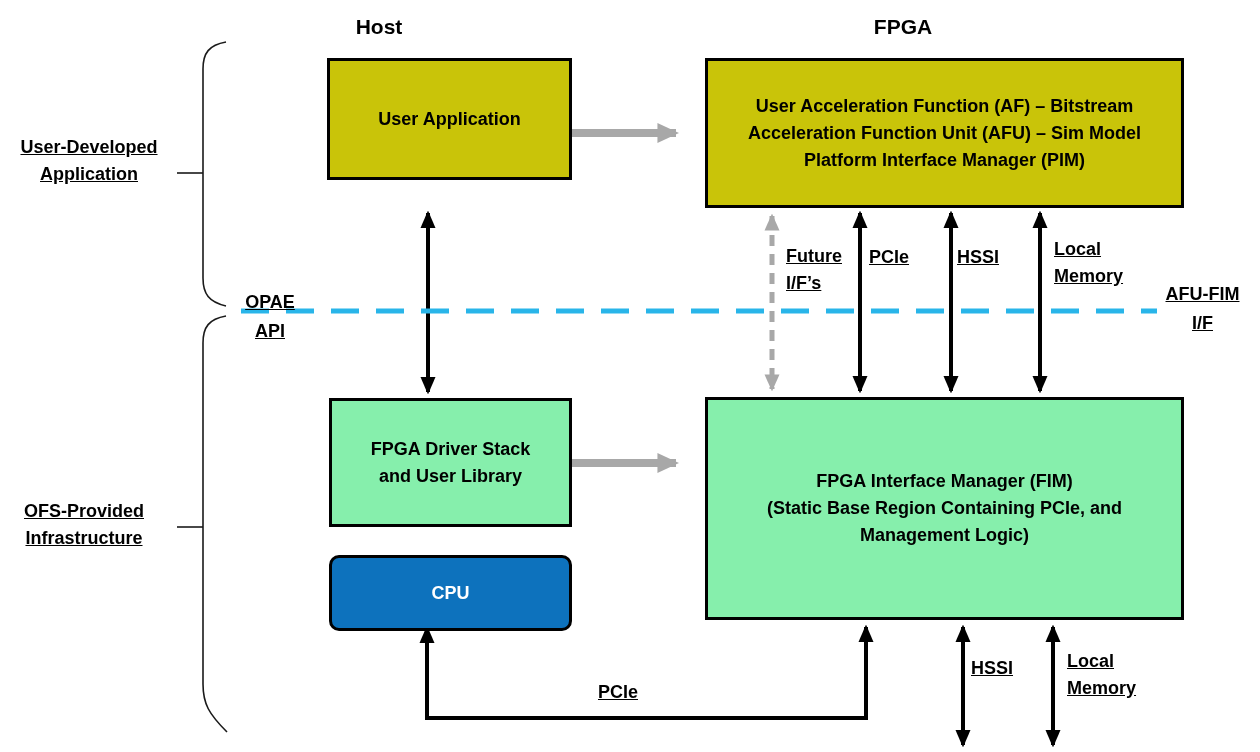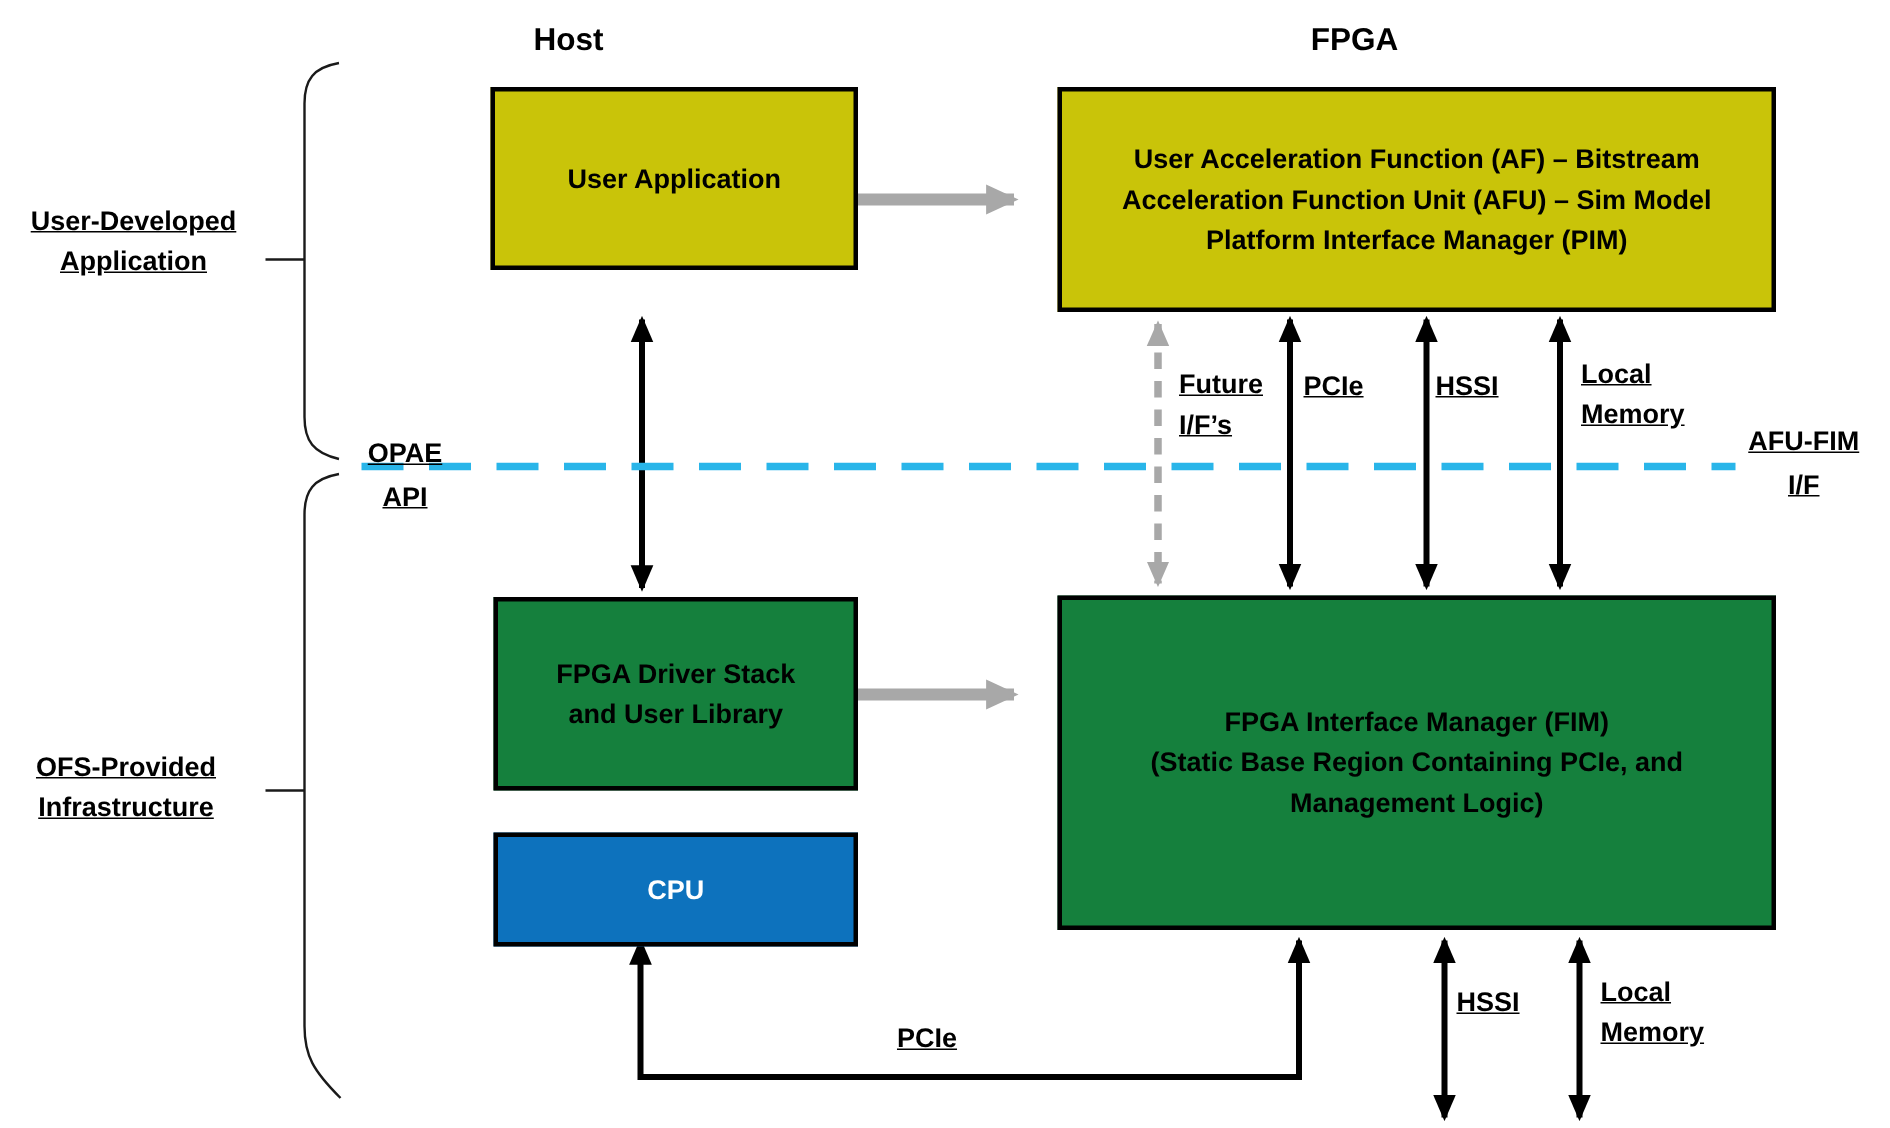--- a/index.html
+++ b/index.html
@@ -10,21 +10,21 @@
   }
   svg.layer{position:absolute;left:0;top:0;}
   .box{
     position:absolute;border:3px solid #000;box-sizing:border-box;
     display:flex;flex-direction:column;align-items:center;justify-content:center;
     text-align:center;
     margin-left:24px;
   }
   .box span{display:block;font-size:18px;line-height:27px;white-space:nowrap;}
   .yellow{background:#c9c409;}
-  .lblue{background:#15803d;}
+  .lblue{background:#86efac;}
   .cpublue{background:#0d72bd;color:#ffffff;}
   .title{position:absolute;font-size:21px;text-align:center;white-space:nowrap;}
   .lab{position:absolute;font-size:18px;line-height:27px;white-space:nowrap;text-decoration:underline;}
   .lab div{white-space:nowrap;}
   .ctr{text-align:center;}
 </style>
 </head>
 <body>
 
 <div class="canvas">
@@ -91,21 +91,21 @@
     <span>FPGA Driver Stack</span>
     <span>and User Library</span>
   </div>
 
   <div class="box lblue" style="left:681px;top:397px;width:479px;height:223px;">
     <span>FPGA Interface Manager (FIM)</span>
     <span>(Static Base Region Containing PCIe, and</span>
     <span>Management Logic)</span>
   </div>
 
-  <div class="box cpublue" style="left:305px;top:555px;width:243px;height:76px;">
+  <div class="box cpublue" style="left:305px;top:555px;width:243px;height:76px;border-radius:10px;">
     <span>CPU</span>
   </div>
 
   <div class="lab ctr" style="left:230px;top:288px;width:80px;line-height:29px;">
     <div>OPAE</div>
     <div>API</div>
   </div>
   <div class="lab ctr" style="left:1145px;top:280px;width:115px;line-height:29px;">
     <div>AFU-FIM</div>
     <div>I/F</div>

